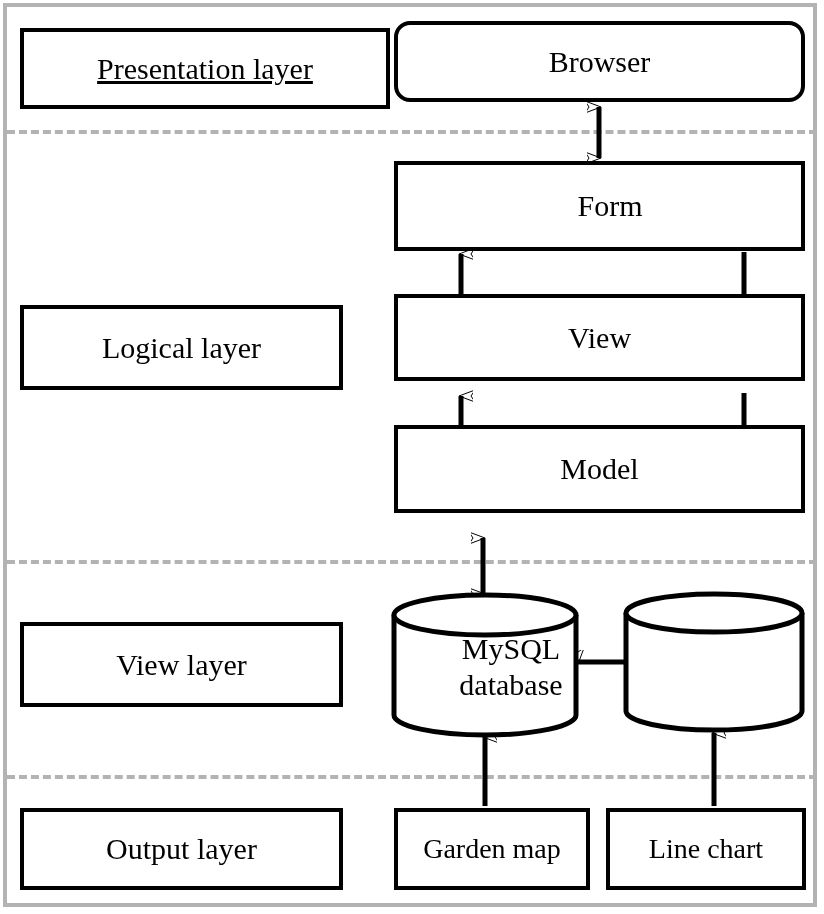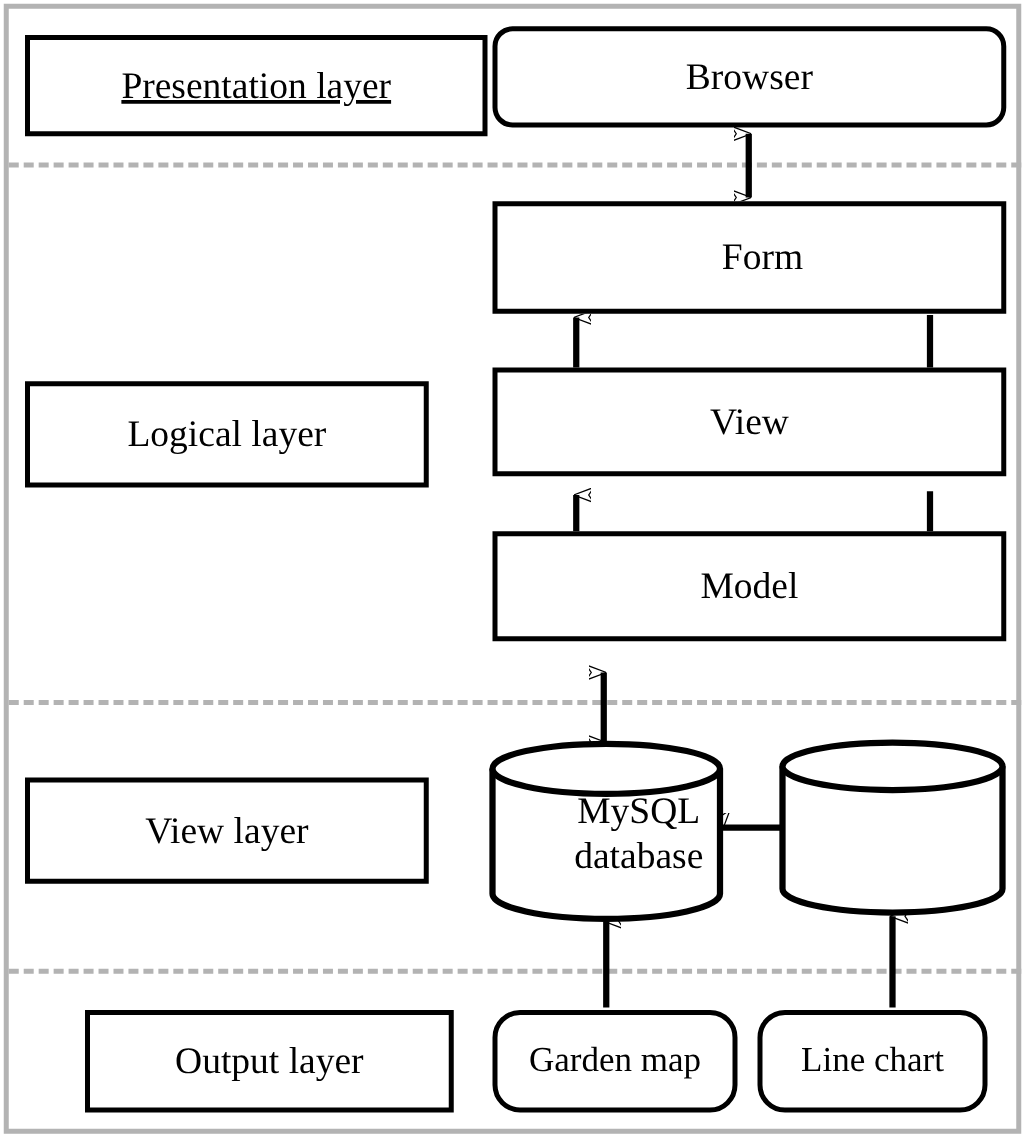--- a/index.html
+++ b/index.html
@@ -41,21 +41,21 @@
     background: #ffffff;
     display: flex;
     align-items: center;
     justify-content: center;
     text-align: center;
     color: #000000;
     font-size: 30px;
     line-height: 1.18;
     z-index: 5;
   }
-  .node-box.small-label { font-size: 28px; border-radius: 22px; }
+  .node-box.small-label { font-size: 28px; }
 
   
   .cylinder {
     position: absolute;
     z-index: 5;
   }
   .cylinder svg {
     position: absolute;
     left: 0;
     top: 0;
@@ -187,25 +187,25 @@
     </div>
   </div>
 
   <div class="cylinder" style="left:623px; top:592px; width:182px; height:140px;">
     <svg width="182" height="140" viewBox="0 0 182 140" xmlns="http://www.w3.org/2000/svg">
       <path d="M3,21 L3,119 A88,19 0 0 0 179,119 L179,21" fill="#ffffff" stroke="#000000" stroke-width="5"></path>
       <ellipse cx="91" cy="21" rx="88" ry="19" fill="#ffffff" stroke="#000000" stroke-width="5"></ellipse>
     </svg>
   </div>
 
-  <div class="node-box" style="left:20px; top:808px; width:295px; height:82px;margin-left:48px;">
+  <div class="node-box" style="left:20px; top:808px; width:323px; height:82px;">
     <span>Output layer</span>
   </div>
 
   <div class="node-box small-label" style="left:394px; top:808px; width:196px; height:82px;">
     <span>Garden map</span>
   </div>
 
-  <div class="node-box small-label" style="left:606px; top:808px; width:184px; height:82px;">
+  <div class="node-box small-label" style="left:606px; top:808px; width:200px; height:82px;">
     <span>Line chart</span>
   </div>
 
 </div>
 
 </body></html>

